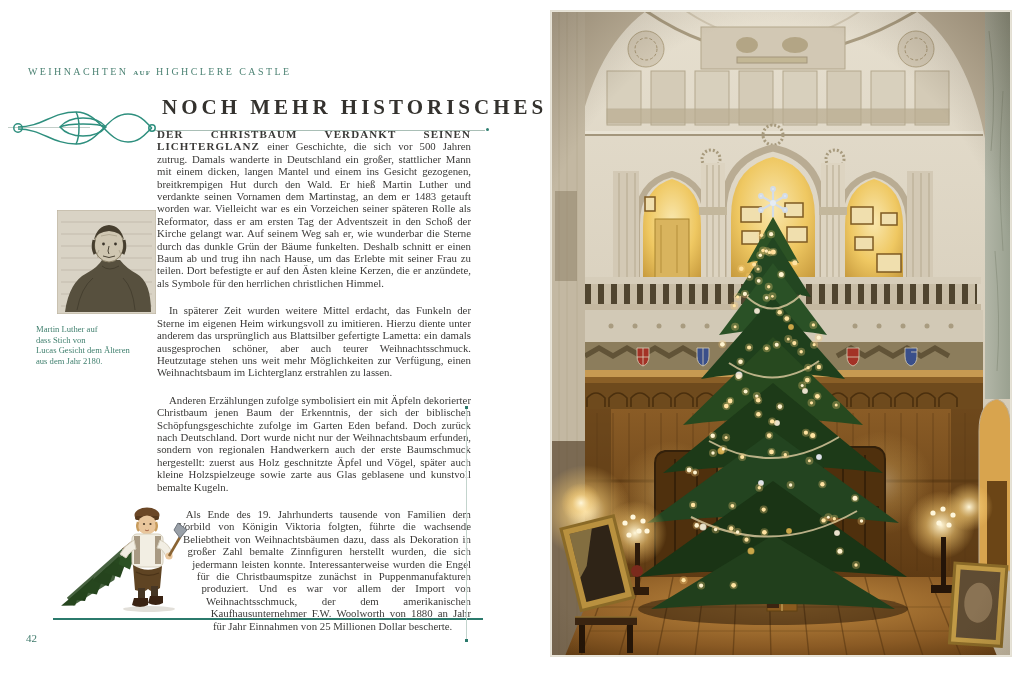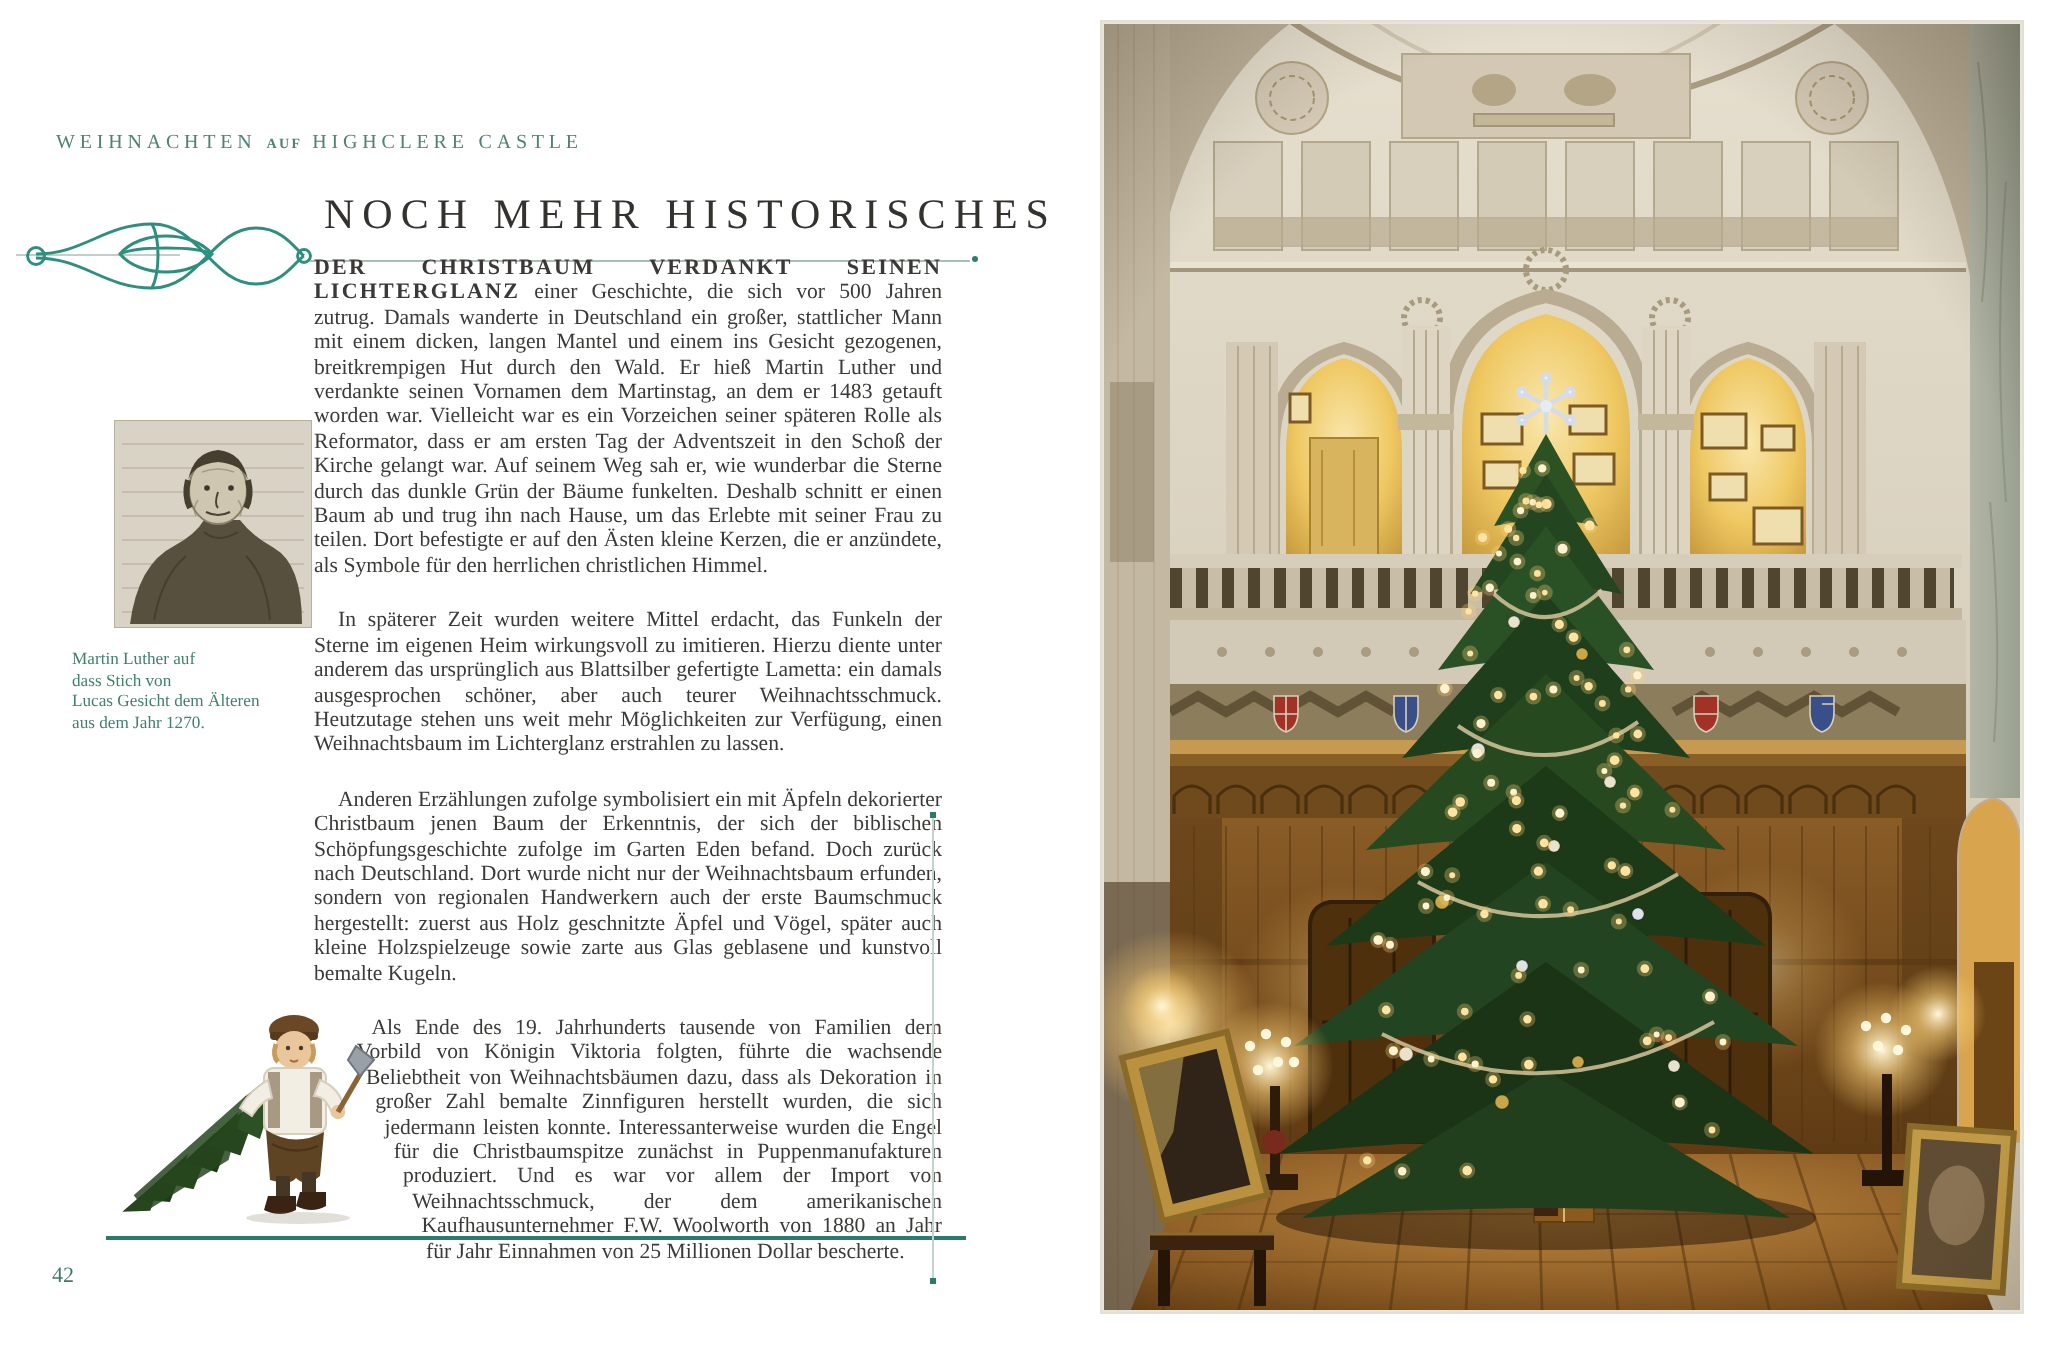--- a/index.html
+++ b/index.html
@@ -8,21 +8,21 @@
 
   
   .running-header{position:absolute;left:28px;top:22px;color:#4d8374;font-size:10px;
                   letter-spacing:2.4px;white-space:nowrap;margin-top:44px;}
   .running-header .small-word{font-size:7px;font-weight:bold;letter-spacing:1.2px;}
 
   .ornament-wrap{position:absolute;left:8px;top:103px;width:150px;height:48px;}
   .ornament-hairline{position:absolute;left:8px;top:127px;width:82px;height:1px;background:#c2cec8;}
 
   .page-title{position:absolute;left:162px;top:95px;width:340px;color:#34322e;font-size:21px;
-              letter-spacing:4px;white-space:nowrap;}
+              letter-spacing:4px;white-space:nowrap;font-weight:bold;}
   .title-rule{position:absolute;left:155px;top:130px;width:330px;height:1px;background:#a9bfb6;}
   .title-rule-dot{position:absolute;left:486px;top:128px;width:3px;height:3px;background:#2f7f71;border-radius:50%;}
 
   .article{position:absolute;left:157px;top:128px;width:314px;color:#3b3a38;font-size:10.8px;
            line-height:12.4px;text-align:justify;}
   .article p{margin:0 0 0 0;}
   .article p.indent{text-indent:12px;}
   .article p + p{margin-top:15px;}
   .lead{font-weight:bold;letter-spacing:1.1px;font-size:11px;color:#3a3937;font-family:Liberation Serif, serif;}
   .boy-float{float:left;width:70px;height:76px;margin-top:50px;margin-left:-14px;
@@ -103,21 +103,21 @@
         <g stroke="#8a8067" stroke-width="0.7" opacity="0.6" fill="none">
           <path d="M42,40 q-3,4 -1,8 M62,40 q3,4 1,8 M44,26 q8,-3 16,0"></path>
         </g>
       </svg>
     </div>
 
     <div class="luther-caption">
       <div>Martin Luther auf</div>
       <div>dass Stich von</div>
       <div>Lucas Gesicht dem Älteren</div>
-      <div>aus dem Jahr 1270.</div>
+      <div>aus dem Jahr 2180.</div>
     </div>
 
     <div class="boy-fig">
       <svg viewBox="0 0 142 126">
         <g transform="rotate(-2 60 80)">
           <g fill="#27461f">
             <path d="M6,112 L26,96 L20,112 Z"></path>
             <path d="M14,106 L40,84 L30,108 Z" fill="#1e3a17"></path>
             <path d="M26,98 L54,74 L42,102 Z"></path>
             <path d="M38,88 L66,64 L54,94 Z" fill="#1e3a17"></path>

